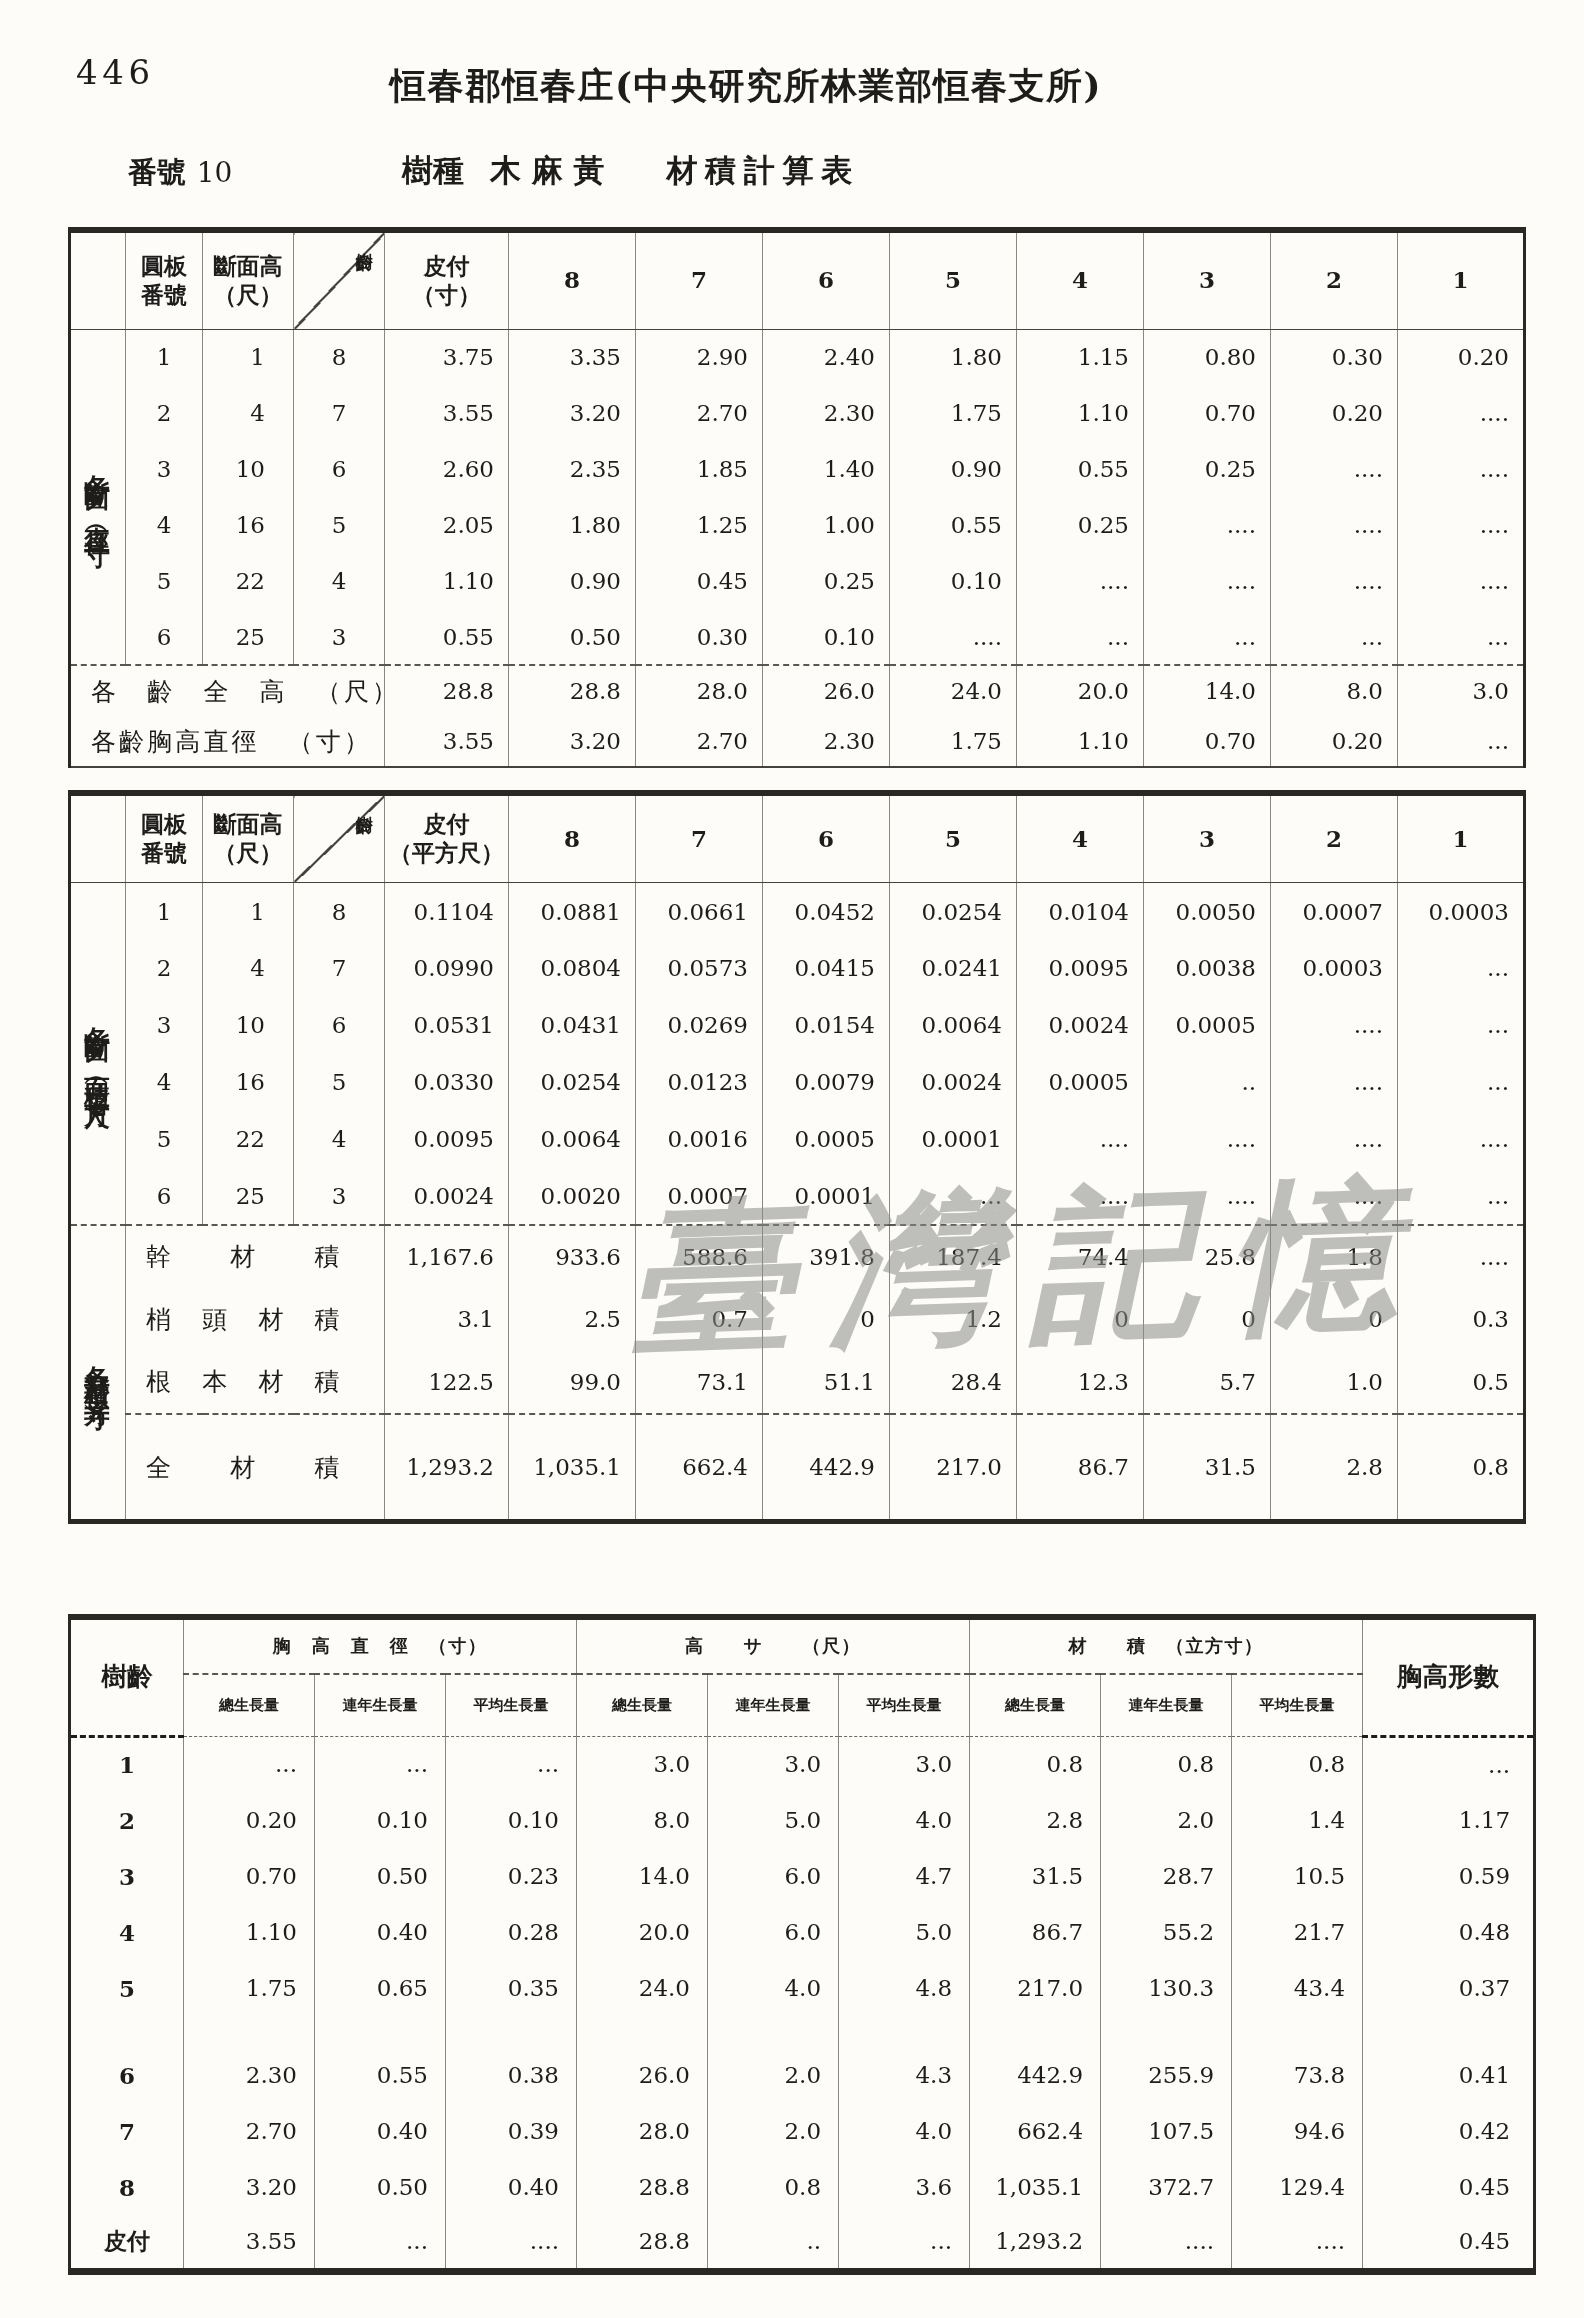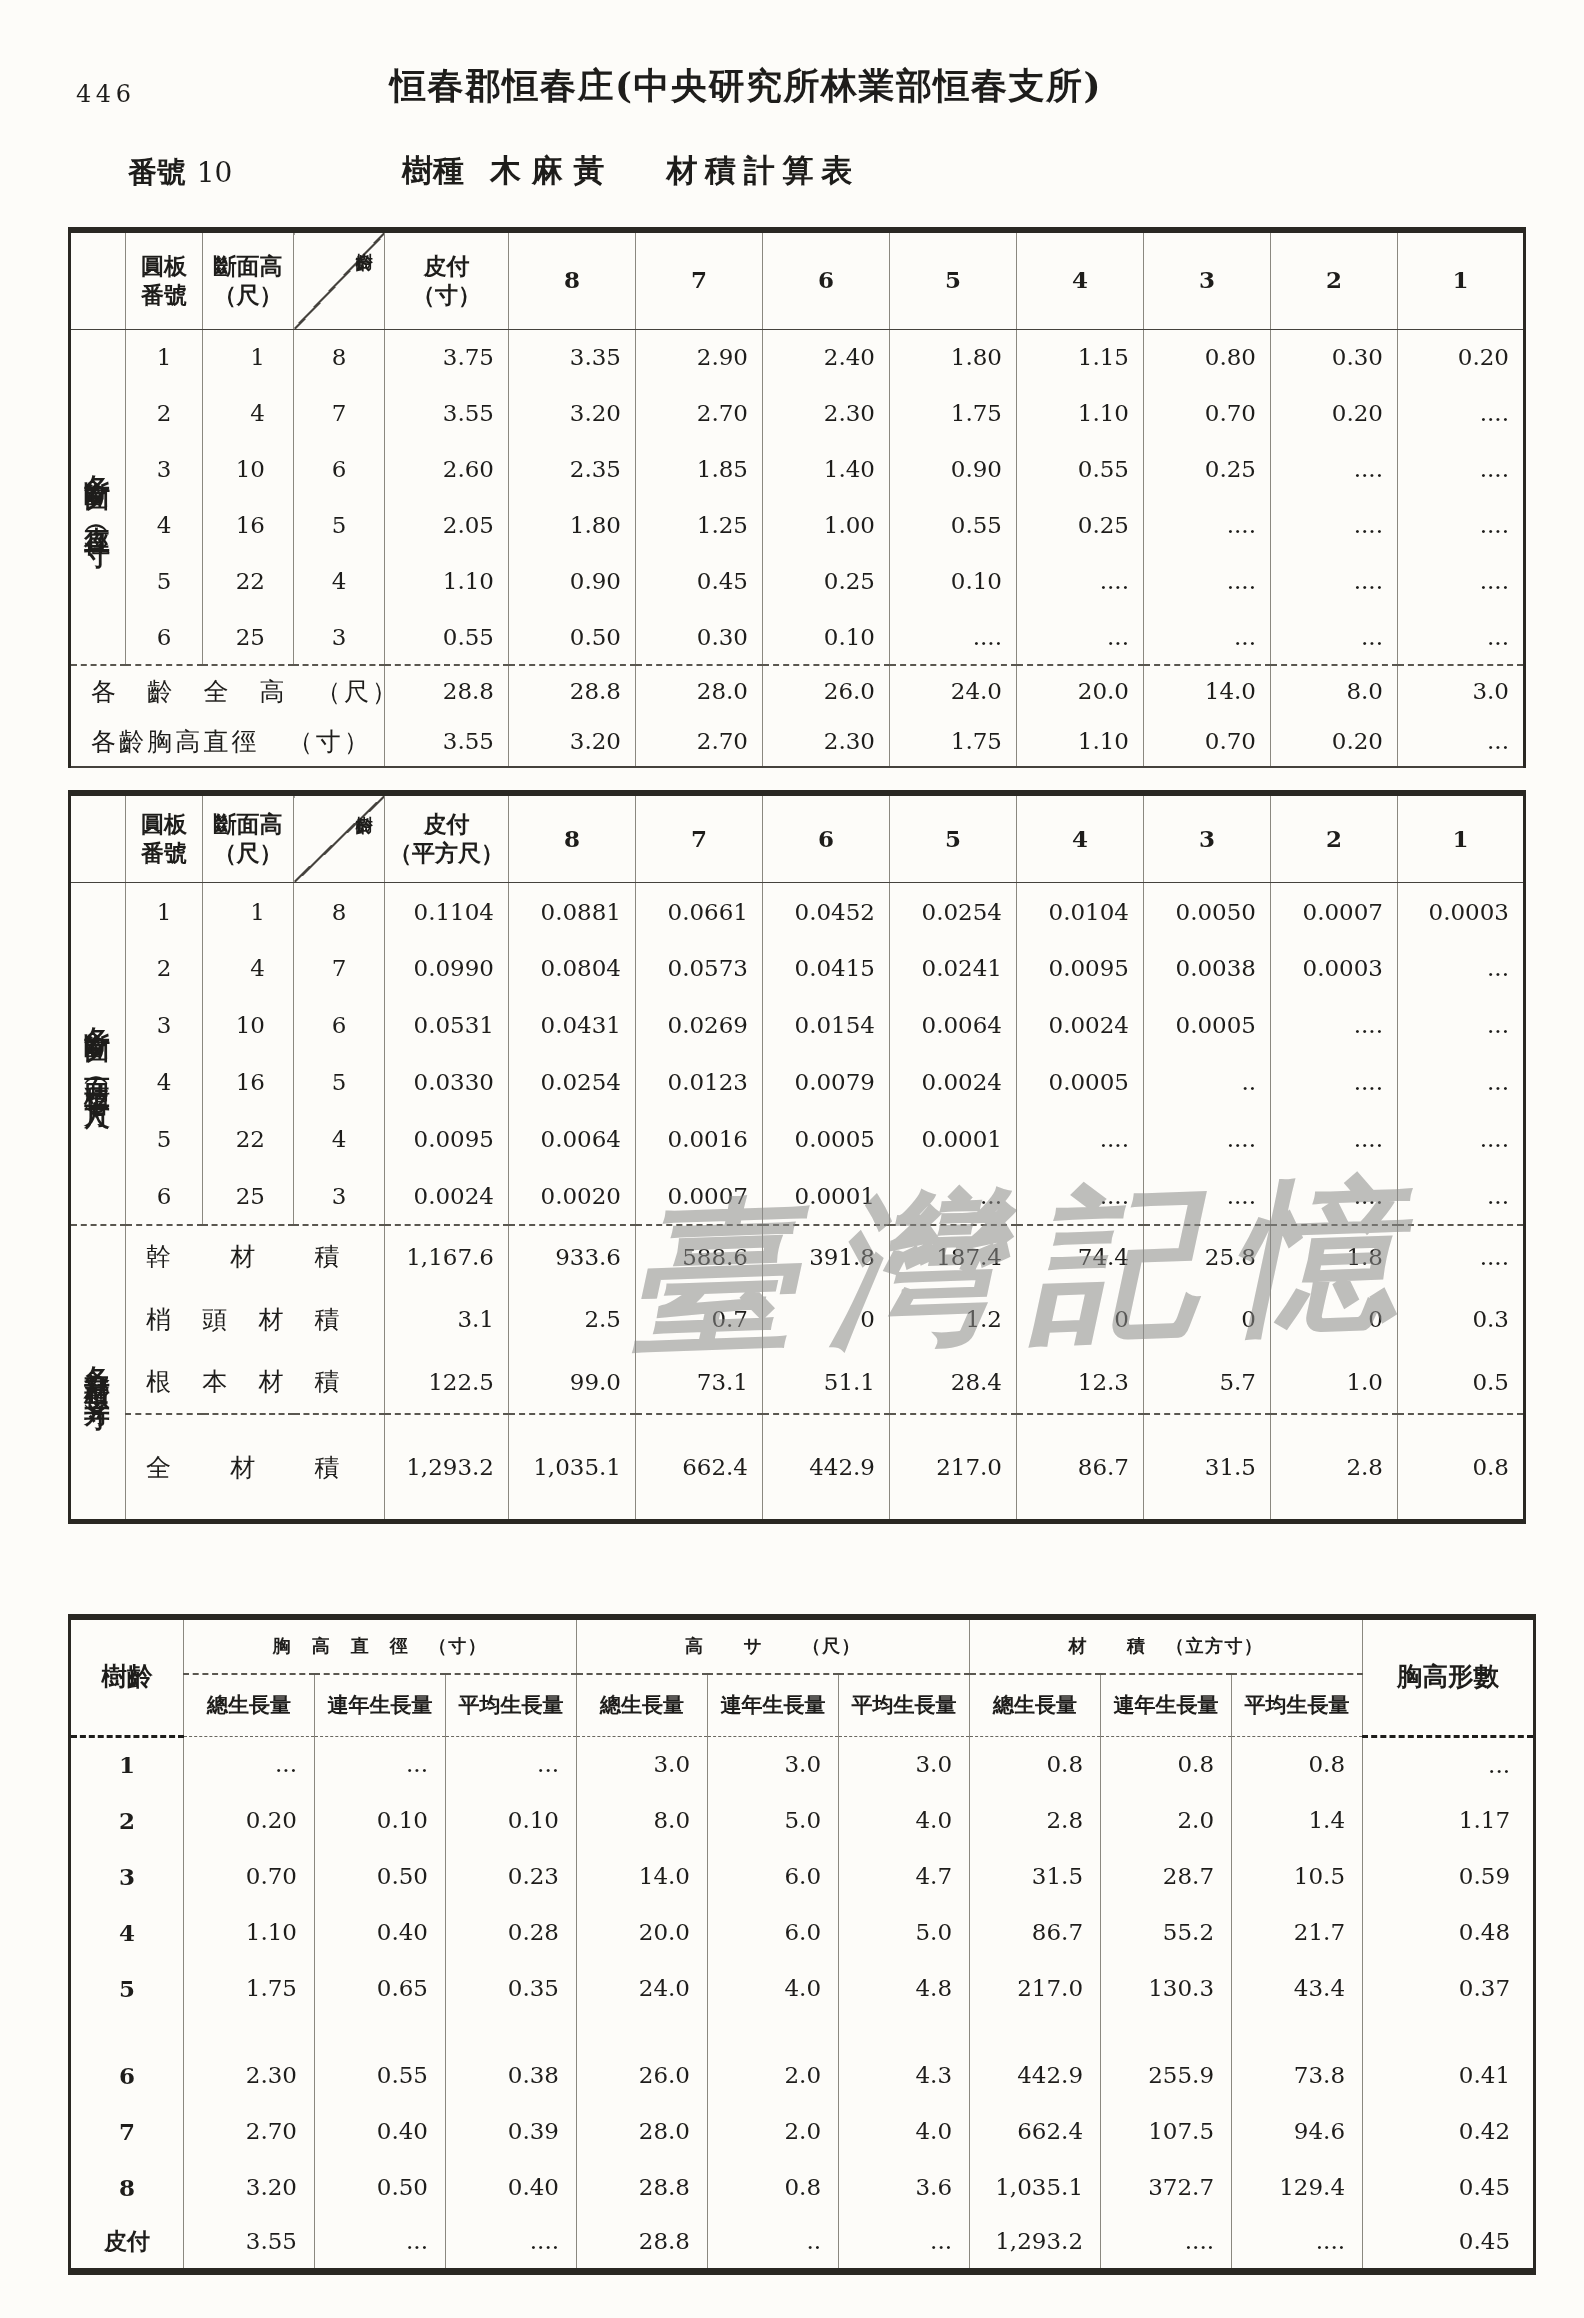--- a/index.html
+++ b/index.html
@@ -5,21 +5,21 @@
   * { margin:0; padding:0; box-sizing:border-box; }
   html,body { width:1584px; height:2319px; }
   body { background:#e8e6e0; }
   .page {
     position:relative; width:1584px; height:2319px; overflow:hidden;
     background:#fdfcf9; color:#1e1d1b;
     font-family:"DejaVu Serif","Liberation Serif",serif;
   }
 
   
-  .pageno { position:absolute; left:76px; top:80px; font-size:24px; letter-spacing:4.6px; }
+  .pageno { position:absolute; left:76px; top:52px; font-size:34px; letter-spacing:4.6px; }
   .doc-title { position:absolute; left:390px; top:62px; font-size:36px; font-weight:700; letter-spacing:1.5px; }
   .series { position:absolute; left:128px; top:153px; font-size:29px; font-weight:700; }
   .series .num { font-weight:400; margin-left:10.8px; font-size:28px; }
   .species-line { position:absolute; left:402px; top:150px; font-size:31px; font-weight:700; }
   .species-line .sp { margin-left:26px; letter-spacing:10.8px; }
   .species-line .sub { margin-left:51px; letter-spacing:7.7px; }
   .growth-title { position:absolute; left:839px; top:1544px; font-size:36px; font-weight:700; letter-spacing:124px; white-space:nowrap; }
   .footer { position:absolute; left:0; top:2248px; width:100%; text-align:center;
             font-size:34px; color:#a3a09a; letter-spacing:4.6px; font-weight:700; }
 
@@ -69,21 +69,21 @@
       #45423d calc(50% + 1.2px), transparent calc(50% + 1.2px)); }
   .dtop { position:absolute; top:6.2px; right:9.3px; writing-mode:vertical-rl; font-size:17px; font-weight:600; letter-spacing:1.5px; }
   .dbot { position:absolute; bottom:6.2px; left:7.7px; writing-mode:vertical-rl; font-size:18.5px; font-weight:600; letter-spacing:1.5px; }
 
   
   .t3 tr.h1 { height:57px; }
   .t3 tr.h2 { height:62px; }
   .t3 tr.gr { height:56px; }
   .t3 tr.gap { height:31px; }
   .t3 tr.h1 th.grp { border-bottom:2.3px dashed #5a5750; font-size:18px; letter-spacing:1.5px; }
-  .t3 tr.h2 th { border-bottom:1.5px dashed #6a675f; font-size:21px; }
+  .t3 tr.h2 th { border-bottom:1.5px dashed #6a675f; font-size:15px; }
   .t3 tr.h1 th { border-bottom-style:dashed; }
   .t3 td { text-align:right; padding-right:17px; }
   .t3 td:first-child { text-align:center; padding-right:0; font-weight:600; }
   .t3 td:last-child { padding-right:23px; }
   .t3 th.age, .t3 th.ff { font-size:25.5px; }
 </style>
 </head>
 <body>
 
 <div class="page">

